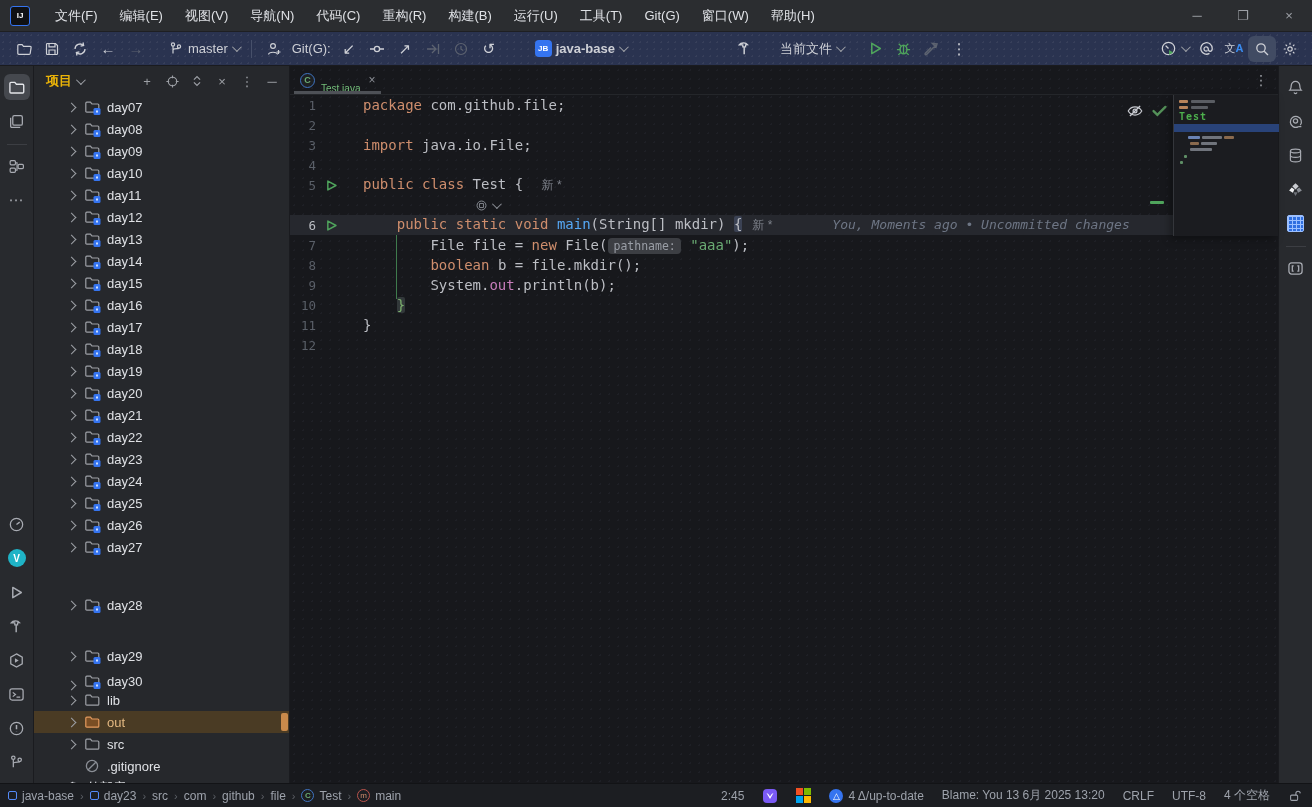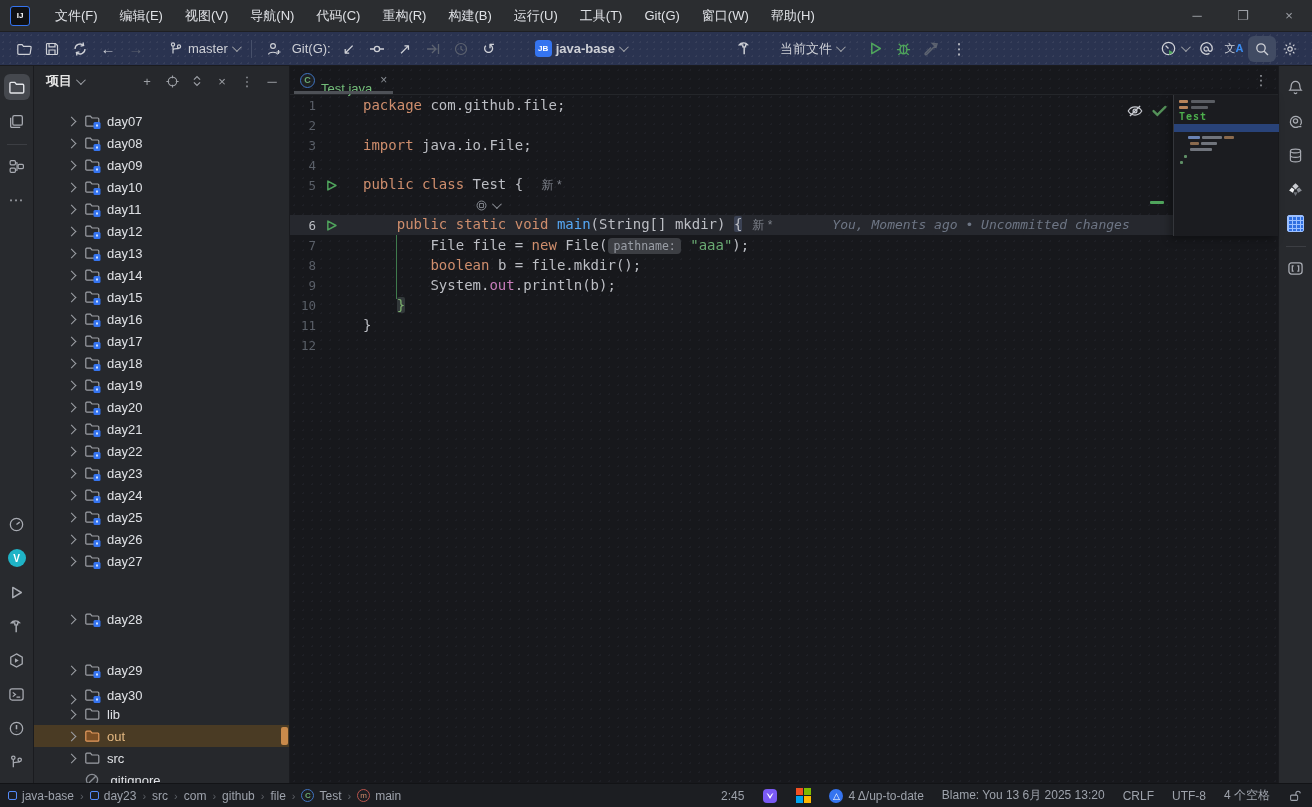--- a/index.html
+++ b/index.html
@@ -40,41 +40,41 @@
   #right-strip { left:1278px; border-left:1px solid #1a1b1f; }
   .strip-btn { width:26px; height:26px; border-radius:6px; display:flex; align-items:center;
     justify-content:center; color:#a8abb2; margin-top:8px; }
   .strip-btn.active { background:#45484e; color:#e3e5e9; }
   .strip-sep { width:20px; height:1px; background:#3c3e43; margin-top:10px; }
   .strip-spacer { flex:1; }
 
   
   #project-panel { left:34px; top:66px; width:256px; height:717px; background:#26282c; border-right:1px solid #1a1b1f; }
   #pp-header { height:30px; display:flex; align-items:center; padding:0 6px 0 12px; }
-  #pp-title { font-size:13px; font-weight:bold; color:#e5e5e5; margin-right:4px; }
+  #pp-title { font-size:13px; font-weight:bold; color:#eab308; margin-right:4px; }
   #pp-header .hbtn { width:22px; height:22px; display:flex; align-items:center; justify-content:center;
     color:#9da0a6; border-radius:4px; margin-left:3px; font-size:13px; }
   #pp-header .spring { flex:1; }
   #tree { position:relative; }
   .tree-row { height:22px; display:flex; align-items:center; font-size:13px; color:#dfe1e5; position:relative; }
   .tree-row .tchev { width:7px; height:7px; border-right:1.3px solid #9da0a6; border-bottom:1.3px solid #9da0a6;
     transform:rotate(-45deg); margin-right:9px; flex:none; }
   .tree-row .tchev.none { border:none; }
   .tree-row .ticon { width:17px; height:16px; margin-right:6px; flex:none; position:relative; }
   .tree-row.selected { background:#4a3b24; }
   .tree-row.selected .tlabel { color:#e2b781; }
   .tree-row.selected::after { content:""; position:absolute; right:1px; top:2px; width:7px; height:18px;
     background:#c98a4b; border-radius:2px; }
 
   
   #editor-area { left:290px; top:66px; width:988px; height:717px; background:#17181c;
     background-image:radial-gradient(rgba(160,170,210,.05) 1px, transparent 1px); background-size:9px 9px; }
   #tabbar { position:absolute; left:0; top:0; width:988px; height:29px; border-bottom:1px solid #24262a; display:flex; }
   .tab { display:flex; align-items:center; gap:6px; padding:0 10px; position:relative; }
-  .tab .tab-label { font-size:13px; color:#73bd79;margin-top:16px; }
+  .tab .tab-label { font-size:10px; color:#73bd79;margin-top:16px; }
   .tab .tab-close { color:#8a8e95; font-size:12px; margin-left:2px; }
   .tab::after { content:""; position:absolute; left:4px; right:4px; bottom:0; height:3px; background:#4e5157; }
   #tab-kebab { position:absolute; right:10px; top:6px; color:#9da0a6; font-size:14px; }
   .cicon { width:15px; height:15px; border-radius:50%; border:1.6px solid #3f74c2; color:#6aab73;
     font-size:9px; font-weight:bold; display:flex; align-items:center; justify-content:center; background:#1e2023; }
 
   #code { position:absolute; left:0; top:29px; width:988px;
     font-family:"DejaVu Sans Mono", monospace; font-size:14px; }
   .crow { height:20px; display:flex; align-items:center; white-space:pre; position:relative; }
   .crow.caret-line { background:#26282e; }
@@ -451,21 +451,21 @@
       <span class="hbtn">
           <svg width="14" height="14" viewBox="0 0 16 16">
             <path d="M4.5 6.5L8 3l3.5 3.5M4.5 9.5L8 13l3.5-3.5" fill="none" stroke="currentColor" stroke-width="1.4"></path>
           </svg>
         </span>
       <span class="hbtn">×</span>
       <span class="hbtn">⋮</span>
       <span class="hbtn">─</span>
     </div>
     <div id="tree">
-        <div class="tree-row" style="padding-left: 34px; margin-top: 14px;">
+        <div class="tree-row" style="padding-left: 34px;">
           <span class="tchev"></span>
           <span class="ticon">
             <svg width="17" height="16" viewBox="0 0 17 16">
               <path d="M1.8 4.2c0-.6.4-1 1-1h3.6l1.5 1.8h5.9c.6 0 1 .4 1 1v6.2c0 .6-.4 1-1 1h-11c-.6 0-1-.4-1-1z" fill="none" stroke="#9da0a6" stroke-width="1.2"></path>
               <rect x="9.5" y="9" width="7" height="7" rx="1.5" fill="#3574f0"></rect>
               <rect x="12" y="11.5" width="2" height="2" fill="#cfe0ff"></rect>
             </svg>
           </span>
           <span class="tlabel">day07</span>
         </div>

